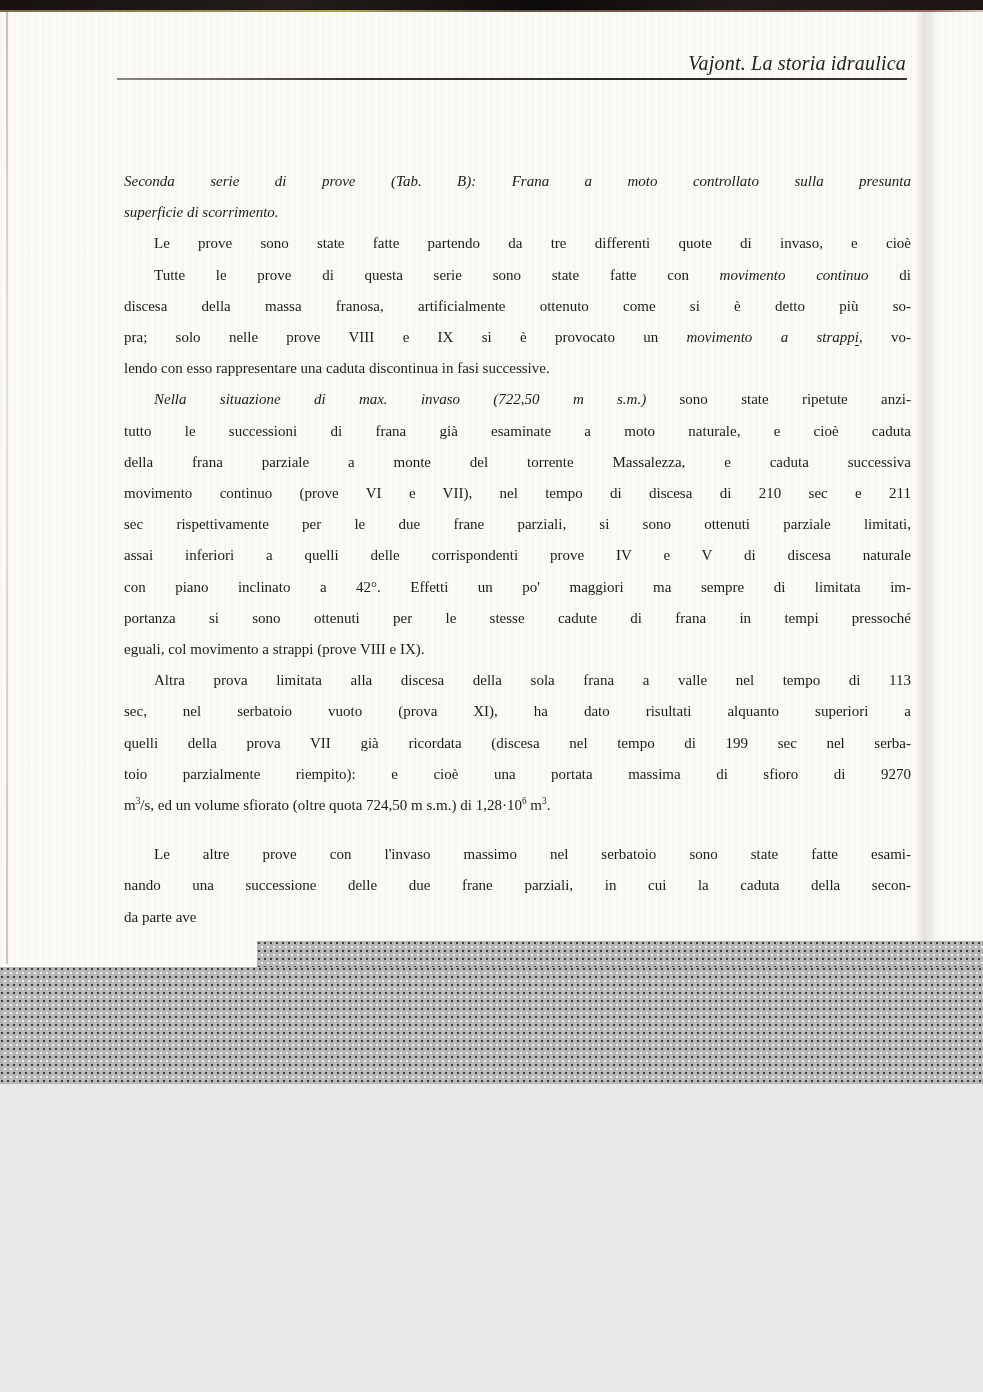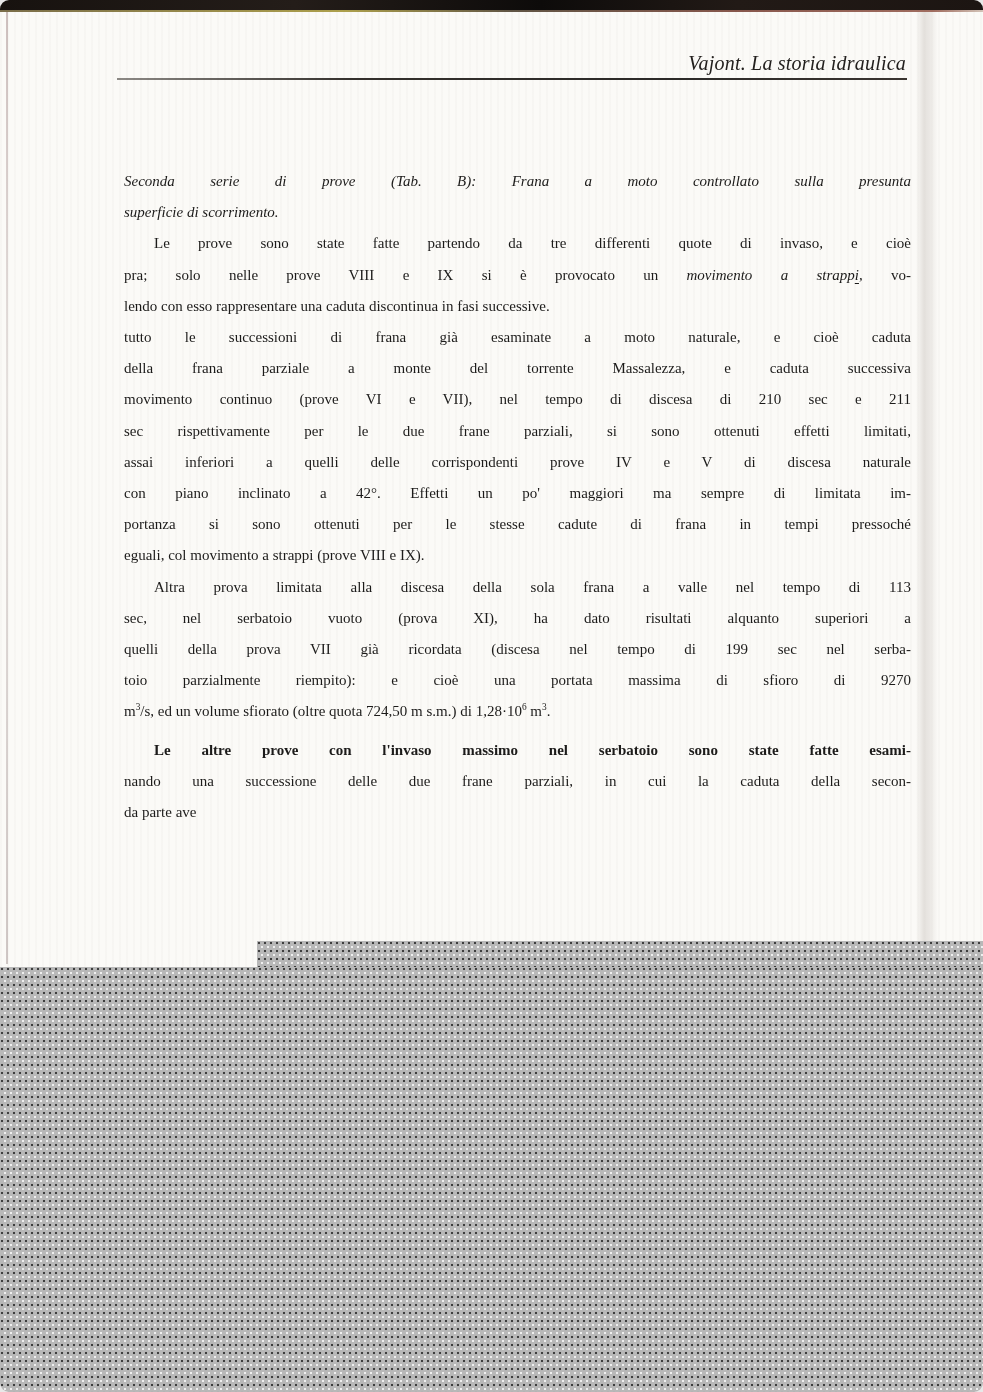--- a/index.html
+++ b/index.html
@@ -1,22 +1,21 @@
 <!DOCTYPE html>
 <html><head>
 <meta charset="utf-8">
 <style>
   html,body{margin:0;padding:0;background:#e8e8e8;}
   .page{
     position:relative;
-    width:983px;height:1392px;
+    width:983px;height:1084px;
     background:#fbfaf7;
     overflow:hidden;
     font-family:"Liberation Serif","DejaVu Serif",serif;
-    border-radius:9px;
   }
   
   .page::before{
     content:"";position:absolute;inset:0;pointer-events:none;
     background:repeating-linear-gradient(90deg,rgba(120,110,100,0.03) 0 2px,transparent 2px 7px);
   }
   .top-bar{
     position:absolute;left:0;top:0;width:983px;height:10px;
     background:linear-gradient(90deg,#17120f,#241d19 30%,#0d0b0a 55%,#221a16 75%,#1c1512);
   }
@@ -45,21 +44,21 @@
     background:linear-gradient(90deg,rgba(50,45,40,.55),#34302c 30%,#2c2a28 70%,#3a3430);
   }
   .text-block{
     position:absolute;left:124px;top:166px;width:787px;
     font-size:15px;line-height:31.2px;
     color:#1c1b1a;
   }
   .line{white-space:nowrap;}
   .line.just{white-space:normal;text-align:justify;text-align-last:justify;}
   .line.ind{text-indent:30px;}
-  .line.gap{margin-top:7px;font-weight:bold;}
+  .line.gap{margin-top:18px;}
   .it{font-style:italic;}
   .ul{text-decoration:underline;text-underline-offset:3px;}
   sup{font-size:.62em;line-height:0;vertical-align:super;}
   
   .gray-patch{
     position:absolute;
     background-color:#b8b8b8;
     background-image:
       radial-gradient(circle at 2px 2px,#3e3e3e 1px,rgba(62,62,62,0) 1.6px),
       radial-gradient(circle at 5px 6px,#efefef .9px,rgba(239,239,239,0) 1.4px);
@@ -77,26 +76,29 @@
   <div class="left-edge-line"></div>
   <div class="right-edge-band"></div>
 
   <div class="running-header">Vajont. La storia idraulica</div>
   <div class="header-rule"></div>
 
   <div class="text-block" id="text-block">
       <div class="line just"><span class="it">Seconda serie di prove (Tab. B): Frana a moto controllato sulla presunta</span></div>
       <div class="line"><span class="it">superficie di scorrimento.</span></div>
       <div class="line ind just"><span>Le prove sono state fatte partendo da tre differenti quote di invaso, e cioè</span></div>
+      <div class="line ind just"><span>Tutte le prove di questa serie sono state fatte con </span><span class="it">movimento continuo</span><span> di</span></div>
+      <div class="line just"><span>discesa della massa franosa, artificialmente ottenuto come si è detto più so-</span></div>
       <div class="line just"><span>pra; solo nelle prove VIII e IX si è provocato un </span><span class="it">movimento a strapp</span><span class="it ul">i</span><span>, vo-</span></div>
       <div class="line"><span>lendo con esso rappresentare una caduta discontinua in fasi successive.</span></div>
+      <div class="line ind just"><span class="it">Nella situazione di max. invaso (722,50 m s.m.)</span><span> sono state ripetute anzi-</span></div>
       <div class="line just"><span>tutto le successioni di frana già esaminate a moto naturale, e cioè caduta</span></div>
       <div class="line just"><span>della frana parziale a monte del torrente Massalezza, e caduta successiva</span></div>
       <div class="line just"><span>movimento continuo (prove VI e VII), nel tempo di discesa di 210 sec e 211</span></div>
-      <div class="line just"><span>sec rispettivamente per le due frane parziali, si sono ottenuti effetti limitati,</span></div>
+      <div class="line just"><span>sec rispettivamente per le due frane parziali, si sono ottenuti parziale limitati,</span></div>
       <div class="line just"><span>assai inferiori a quelli delle corrispondenti prove IV e V di discesa naturale</span></div>
       <div class="line just"><span>con piano inclinato a 42°. Effetti un po' maggiori ma sempre di limitata im-</span></div>
       <div class="line just"><span>portanza si sono ottenuti per le stesse cadute di frana in tempi pressoché</span></div>
       <div class="line"><span>eguali, col movimento a strappi (prove VIII e IX).</span></div>
       <div class="line ind just"><span>Altra prova limitata alla discesa della sola frana a valle nel tempo di 113</span></div>
       <div class="line just"><span>sec, nel serbatoio vuoto (prova XI), ha dato risultati alquanto superiori a</span></div>
       <div class="line just"><span>quelli della prova VII già ricordata (discesa nel tempo di 199 sec nel serba-</span></div>
       <div class="line just"><span>toio parzialmente riempito): e cioè una portata massima di sfioro di 9270</span></div>
       <div class="line"><span>m</span><span><sup>3</sup></span><span>/s, ed un volume sfiorato (oltre quota 724,50 m s.m.) di 1,28·10</span><span><sup>6</sup></span><span> m</span><span><sup>3</sup></span><span>.</span></div>
       <div class="line ind just gap"><span>Le altre prove con l'invaso massimo nel serbatoio sono state fatte esami-</span></div>

